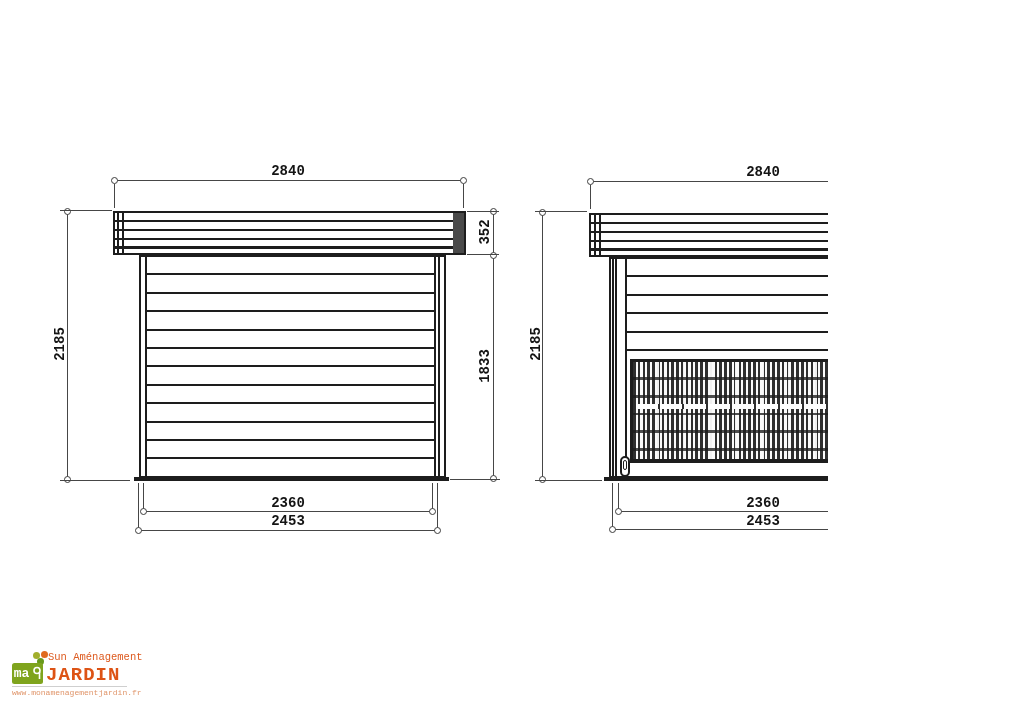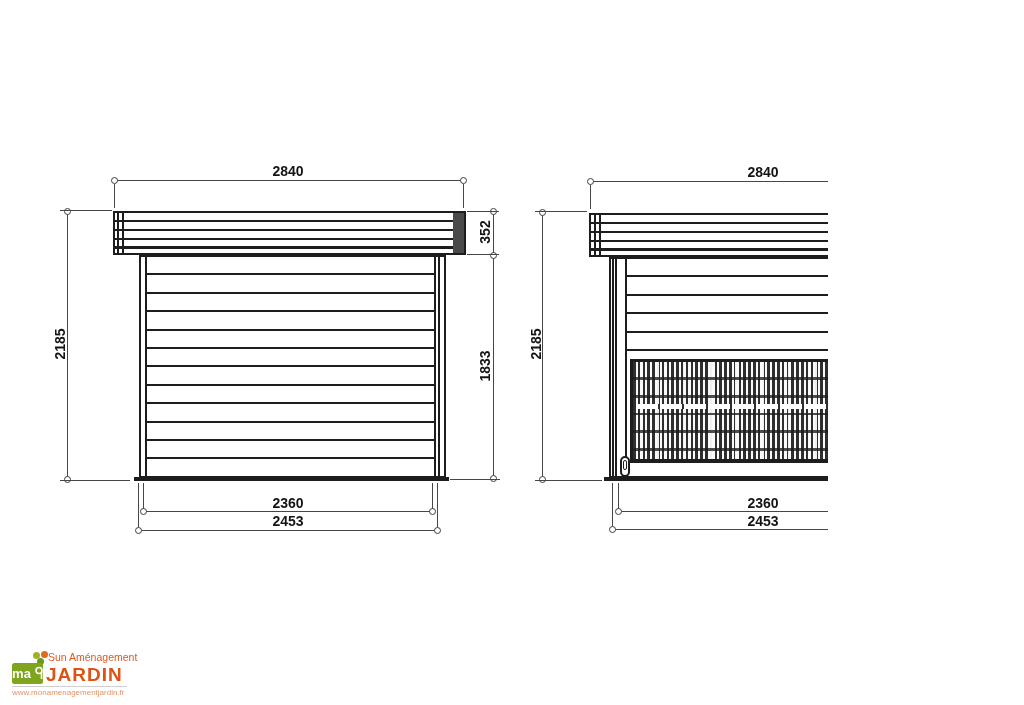--- a/index.html
+++ b/index.html
@@ -1,17 +1,17 @@
 <!DOCTYPE html>
 <html><head>
 <meta charset="utf-8">
 <style>
   html,body{margin:0;padding:0;background:#fff;}
   #canvas{position:relative;width:828px;height:705px;background:#ffffff;overflow:hidden;
-          font-family:Liberation Sans, sans-serif;}
+          font-family:Liberation Mono, monospace;}
   
   .hl{position:absolute;background:#1d1d1d;height:2px;}
   .vl{position:absolute;background:#1d1d1d;width:2px;}
   .thin{height:1.5px;}
   .vthin{width:1.5px;}
   .thick{height:2.5px;}
   
   .hd{position:absolute;background:#464646;height:1px;}
   .vd{position:absolute;background:#464646;width:1px;}
   .dot{position:absolute;width:5px;height:5px;border:1px solid #3d3d3d;border-radius:50%;

